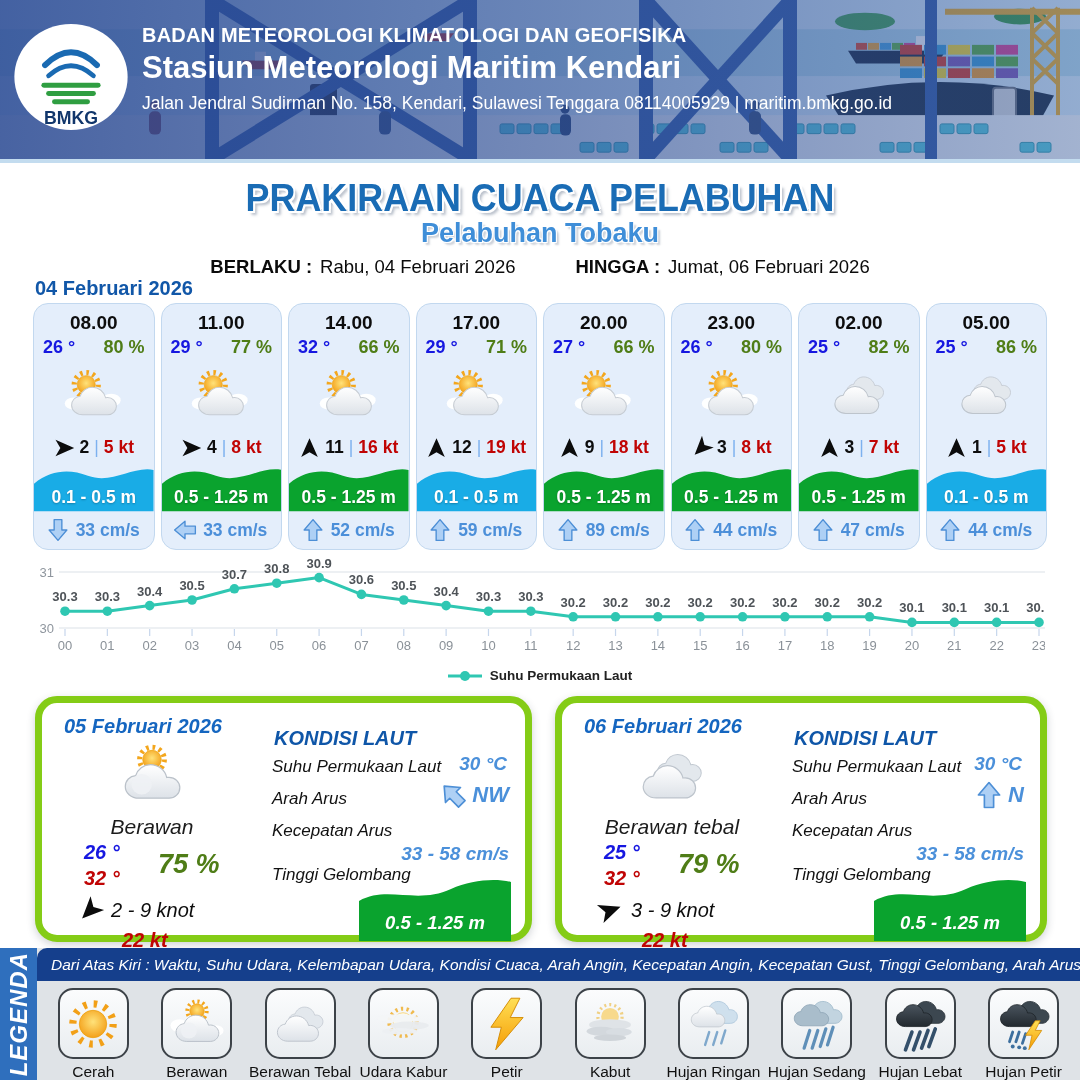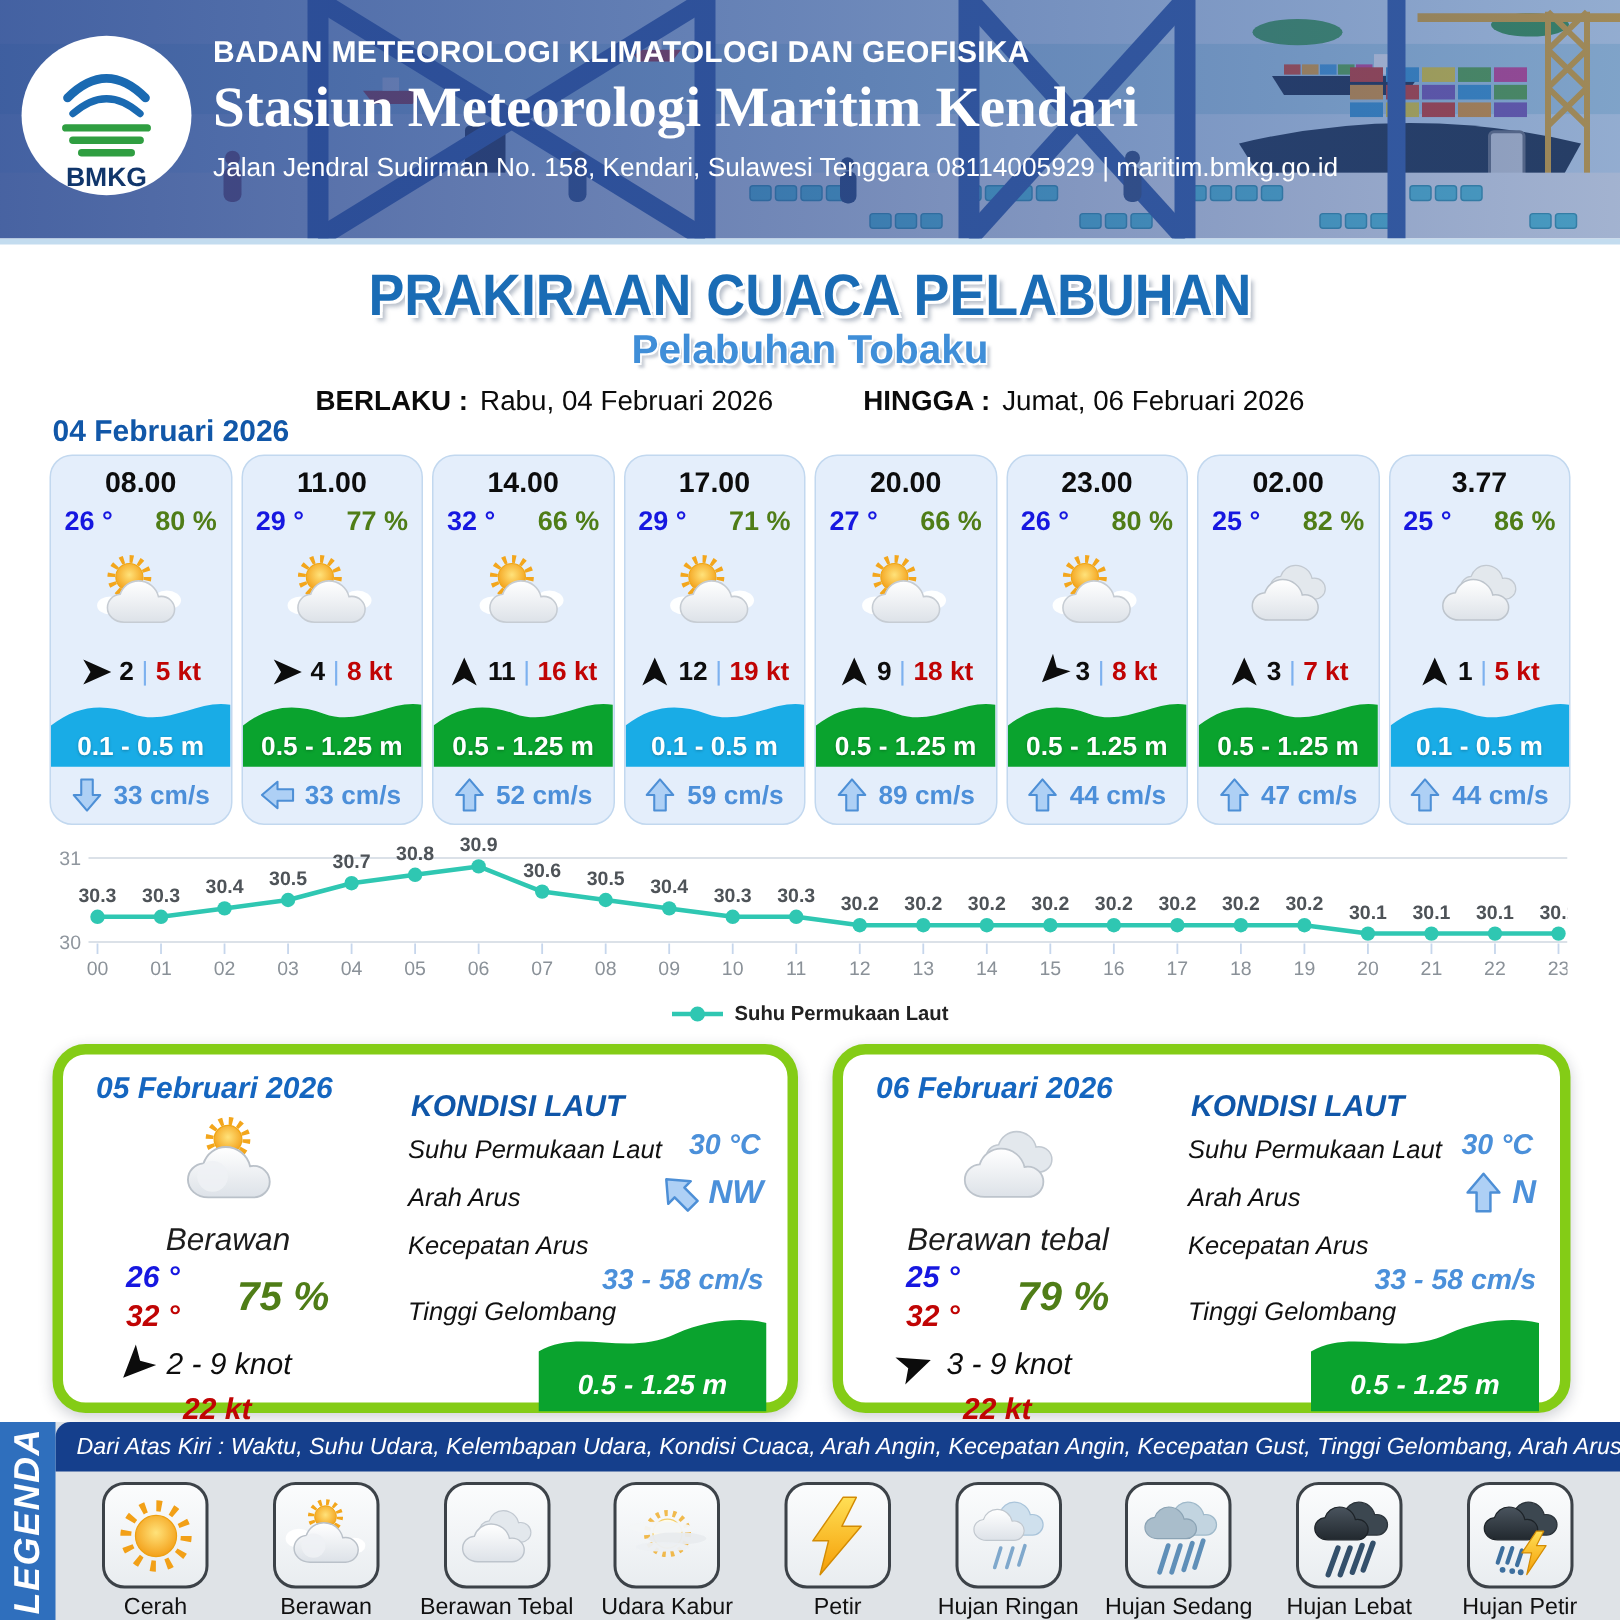--- a/index.html
+++ b/index.html
@@ -5,21 +5,21 @@
   * { margin:0; padding:0; box-sizing:border-box; }
   body { font-family:"Liberation Sans", sans-serif; background:#ffffff; }
   #stage { position:relative; width:1080px; height:1080px; overflow:hidden; background:#ffffff; }
 
   
   .hero { position:absolute; left:0; top:0; width:1080px; height:163px; border-bottom:4px solid #c3dcef; }
   .hero svg.art { position:absolute; left:0; top:0; width:100%; height:100%; }
   .logo { position:absolute; left:12px; top:18px; width:118px; height:116px; z-index:3; }
   .hero-text { position:absolute; left:142px; top:24px; z-index:3; color:#fff; }
   .h-agency { font-size:20px; font-weight:700; letter-spacing:.2px; }
-  .h-station { font-size:38px; font-weight:700; margin-top:3px;font-family:Liberation Serif, serif; }
+  .h-station { font-size:31px; font-weight:700; margin-top:3px; }
   .h-addr { font-size:17.5px; margin-top:7px; font-weight:400; }
 
   
   .title-main { position:absolute; top:176px; left:0; width:1080px; text-align:center;
     font-size:39px; font-weight:800; color:#1a6cb5; letter-spacing:0;
     text-shadow:-2px -2px 0 #fff,2px -2px 0 #fff,-2px 2px 0 #fff,2px 2px 0 #fff,4px 4px 3px rgba(125,138,158,.55); }
   .title-main span { display:inline-block; transform:scaleX(.92); }
   .title-sub { position:absolute; top:218px; left:0; width:1080px; text-align:center;
     font-size:27px; font-weight:800; color:#3f8ed8;
     text-shadow:-1px -1px 0 #fff,1px -1px 0 #fff,-1px 1px 0 #fff,1px 1px 0 #fff,3px 3px 2px rgba(125,138,158,.4); }
@@ -578,21 +578,21 @@
       <div class="wv-label">0.5 - 1.25 m</div>
     </div>
     <div class="h-cur">
       <svg class="barrow rot" viewBox="0 0 26 30" style="transform: rotate(0deg);">
             <use href="#sym-arrow"></use>
           </svg>
       <span>47 cm/s</span>
     </div>
       </div>
       <div class="hcard">
-    <div class="h-time">3.77</div>
+    <div class="h-time">05.00</div>
     <div class="h-th">
       <span class="h-temp">25 °</span>
       <span class="h-hum">86 %</span>
     </div>
     <div class="h-icon">
           <svg viewBox="0 0 72 72">
             <use href="#ic-berawan-tebal"></use>
           </svg>
         </div>
     <div class="h-wind">
@@ -850,20 +850,28 @@
     <div class="l-box">
             <svg viewBox="0 0 72 72">
               <use href="#ic-petir"></use>
             </svg>
           </div>
     <div class="l-label">Petir</div>
         </div>
         <div class="l-item">
     <div class="l-box">
             <svg viewBox="0 0 72 72">
+              <use href="#ic-kabut"></use>
+            </svg>
+          </div>
+    <div class="l-label">Kabut</div>
+        </div>
+        <div class="l-item">
+    <div class="l-box">
+            <svg viewBox="0 0 72 72">
               <use href="#ic-hujan-ringan"></use>
             </svg>
           </div>
     <div class="l-label">Hujan Ringan</div>
         </div>
         <div class="l-item">
     <div class="l-box">
             <svg viewBox="0 0 72 72">
               <use href="#ic-hujan-sedang"></use>
             </svg>

